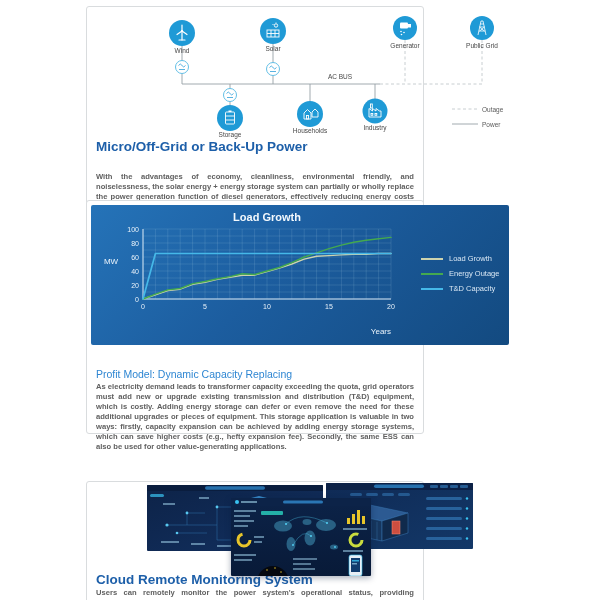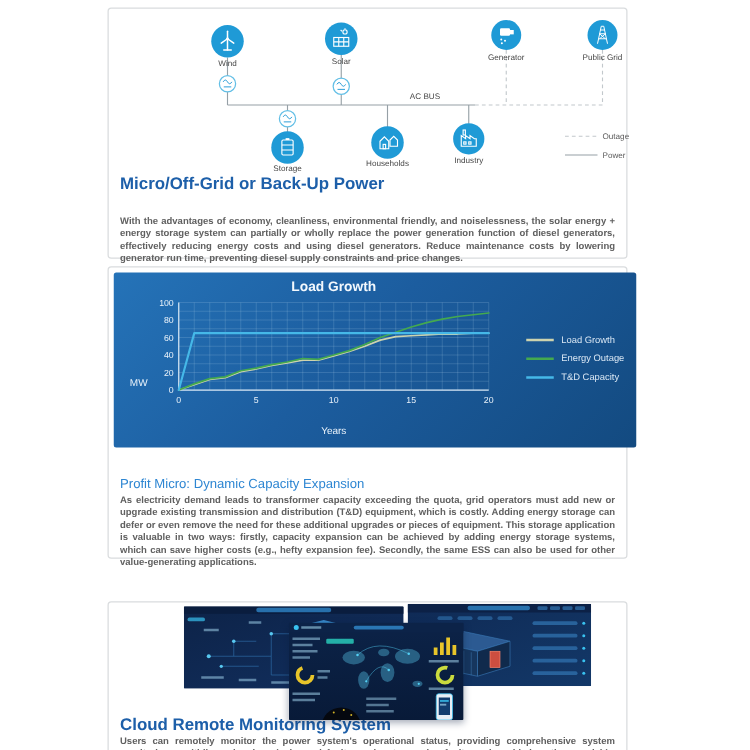--- a/index.html
+++ b/index.html
@@ -1,36 +1,36 @@
 <!DOCTYPE html>
 <html><head>
 <meta charset="utf-8">
 <style>
   html,body{margin:0;padding:0;background:#ffffff;}
   .page{position:relative;width:600px;height:600px;background:#ffffff;overflow:hidden;
         font-family:"Liberation Sans",sans-serif;}
-  .card{position:absolute;left:86px;width:416px;background:#ffffff;
+  .card{position:absolute;left:86px;width:338px;background:#ffffff;
         border:1px solid #d9dcde;border-radius:3px;box-sizing:border-box;padding-left:29px;}
   .card1{top:6px;height:201px;}
-  .card2{top:213px;height:234px;}
+  .card2{top:200px;height:234px;}
   .card3{top:453px;height:140px;margin-top:28px;}
   .sec-title{position:absolute;left:9px;right:9px;font-size:13.5px;font-weight:bold;color:#1d5fa9;}
   .sec-sub{position:absolute;left:9px;right:9px;font-size:10.5px;color:#2e86d2;}
   .sec-body{position:absolute;left:9px;right:9px;font-size:7.6px;line-height:1.32;color:#606060;text-align:justify;font-weight:bold;}
   
   .chart-panel{position:absolute;left:4px;top:4px;width:418px;height:140px;border-radius:2px;
         background:linear-gradient(135deg,#2573b8 0%,#1c5d9f 45%,#134a80 100%);overflow:hidden;}
   .chart-title{position:absolute;left:52px;top:6px;width:248px;text-align:center;
         font-size:11px;font-weight:bold;color:#f2f8fd;}
   .chart-legend{position:absolute;left:330px;top:46px;}
   .leg-row{display:flex;align-items:center;height:15px;}
   .leg-line{display:inline-block;width:22px;height:2px;margin-right:6px;}
   .leg-label{font-size:7.5px;color:#d9e7f4;}
-  .ylab{position:absolute;left:6px;top:52px;width:28px;text-align:center;font-size:8px;color:#eaf3fb;margin-top:32px;}
-  .xlab{position:absolute;left:52px;top:122px;width:248px;text-align:center;font-size:8px;color:#eaf3fb;}
+  .ylab{position:absolute;left:6px;top:52px;width:28px;text-align:center;font-size:8px;color:#eaf3fb;}
+  .xlab{position:absolute;left:52px;top:122px;width:248px;text-align:right;font-size:8px;color:#eaf3fb;}
   .tick{fill:#e9f2fa;font-size:7px;}
   
   .dlabel{fill:#474747;font-size:6.5px;}
   .dlegend{fill:#5a5a5a;font-size:6.5px;}
   
   .shot{position:absolute;overflow:hidden;border-radius:1px;}
   .shot-left{left:60px;top:3px;width:176px;height:66px;z-index:1;}
   .shot-right{left:239px;top:1px;width:147px;height:66px;z-index:1;}
   .shot-center{left:144px;top:16px;width:140px;height:78px;z-index:2;box-shadow:0 2px 6px rgba(10,25,60,.35);}
 </style>
@@ -232,21 +232,21 @@
         <div class="leg-row">
           <span class="leg-line" style="background: rgb(68, 169, 79);"></span>
           <span class="leg-label">Energy Outage</span>
         </div>
         <div class="leg-row">
           <span class="leg-line" style="background: rgb(69, 184, 232);"></span>
           <span class="leg-label">T&amp;D Capacity</span>
         </div>
       </div>
     </div>
-    <div class="sec-sub" style="top:167px">Profit Micro: Dynamic Capacity Expansion</div>
+    <div class="sec-sub" style="top:167px">Profit Model: Dynamic Capacity Replacing</div>
     <div class="sec-body" style="top:181px">As electricity demand leads to transformer capacity exceeding the quota, grid operators must add new or upgrade existing transmission and distribution (T&amp;D) equipment, which is costly. Adding energy storage can defer or even remove the need for these additional upgrades or pieces of equipment. This storage application is valuable in two ways: firstly, capacity expansion can be achieved by adding energy storage systems, which can save higher costs (e.g., hefty expansion fee). Secondly, the same ESS can also be used for other value-generating applications.</div>
   </div>
 
   <div class="card card3">
 
     <div class="shot shot-left">
       <svg width="176" height="66" viewBox="0 0 176 66">
         <defs>
           <linearGradient id="bgL" x1="0" y1="0" x2="1" y2="1">
             <stop offset="0" stop-color="#0d2348"></stop>

